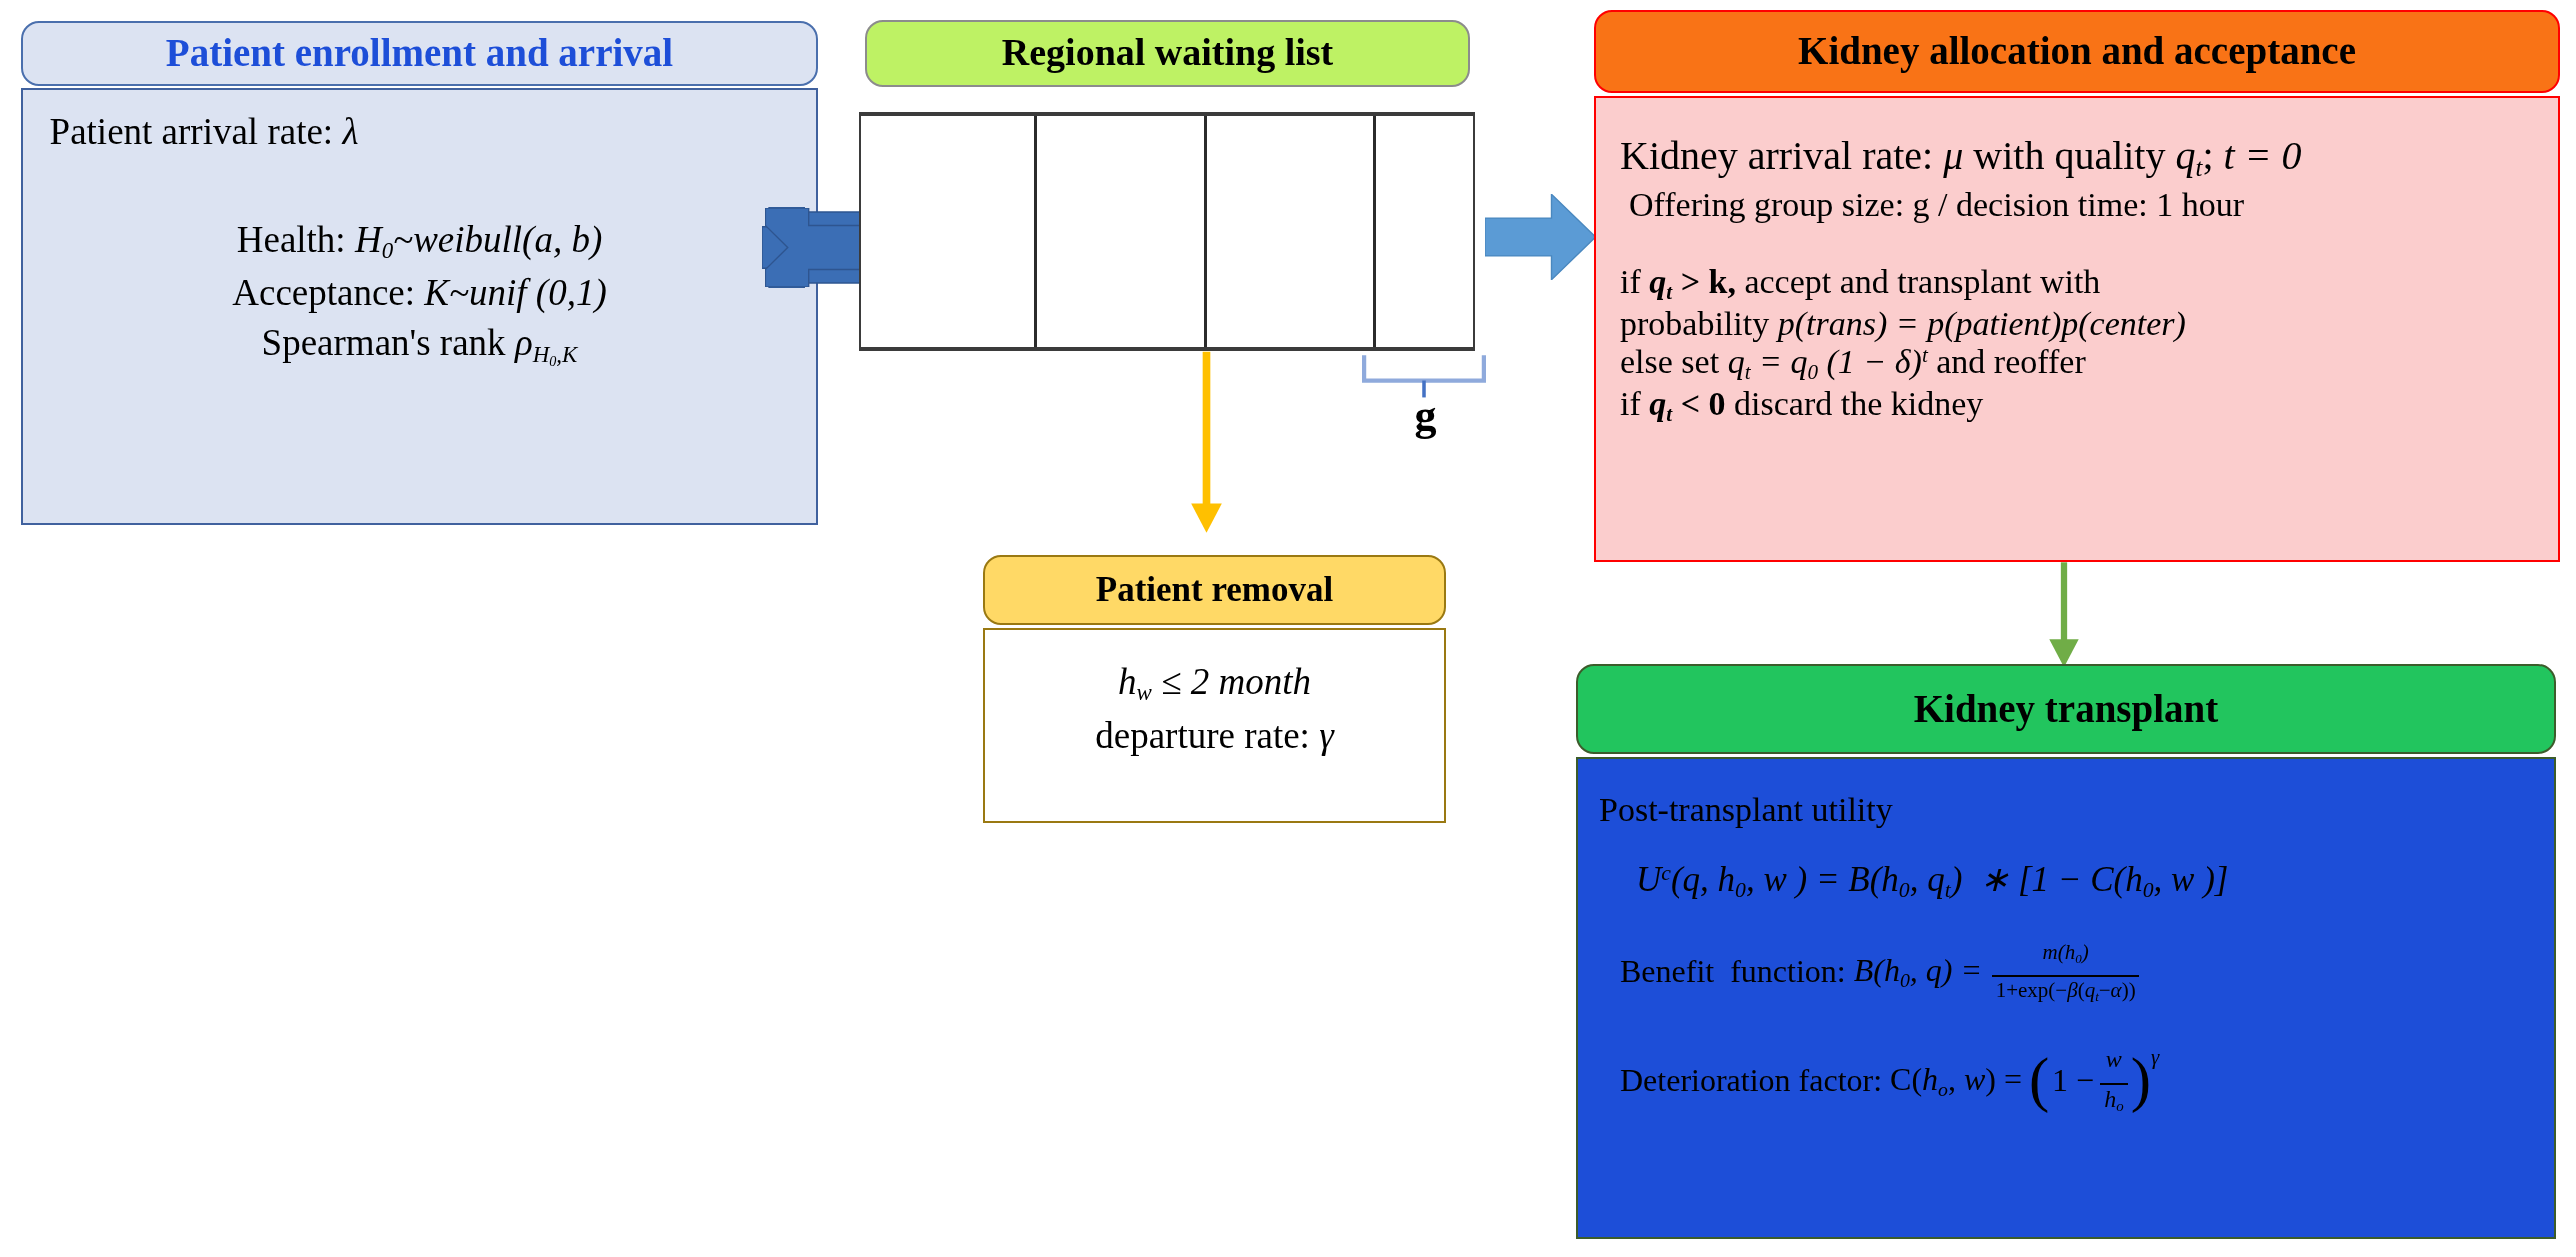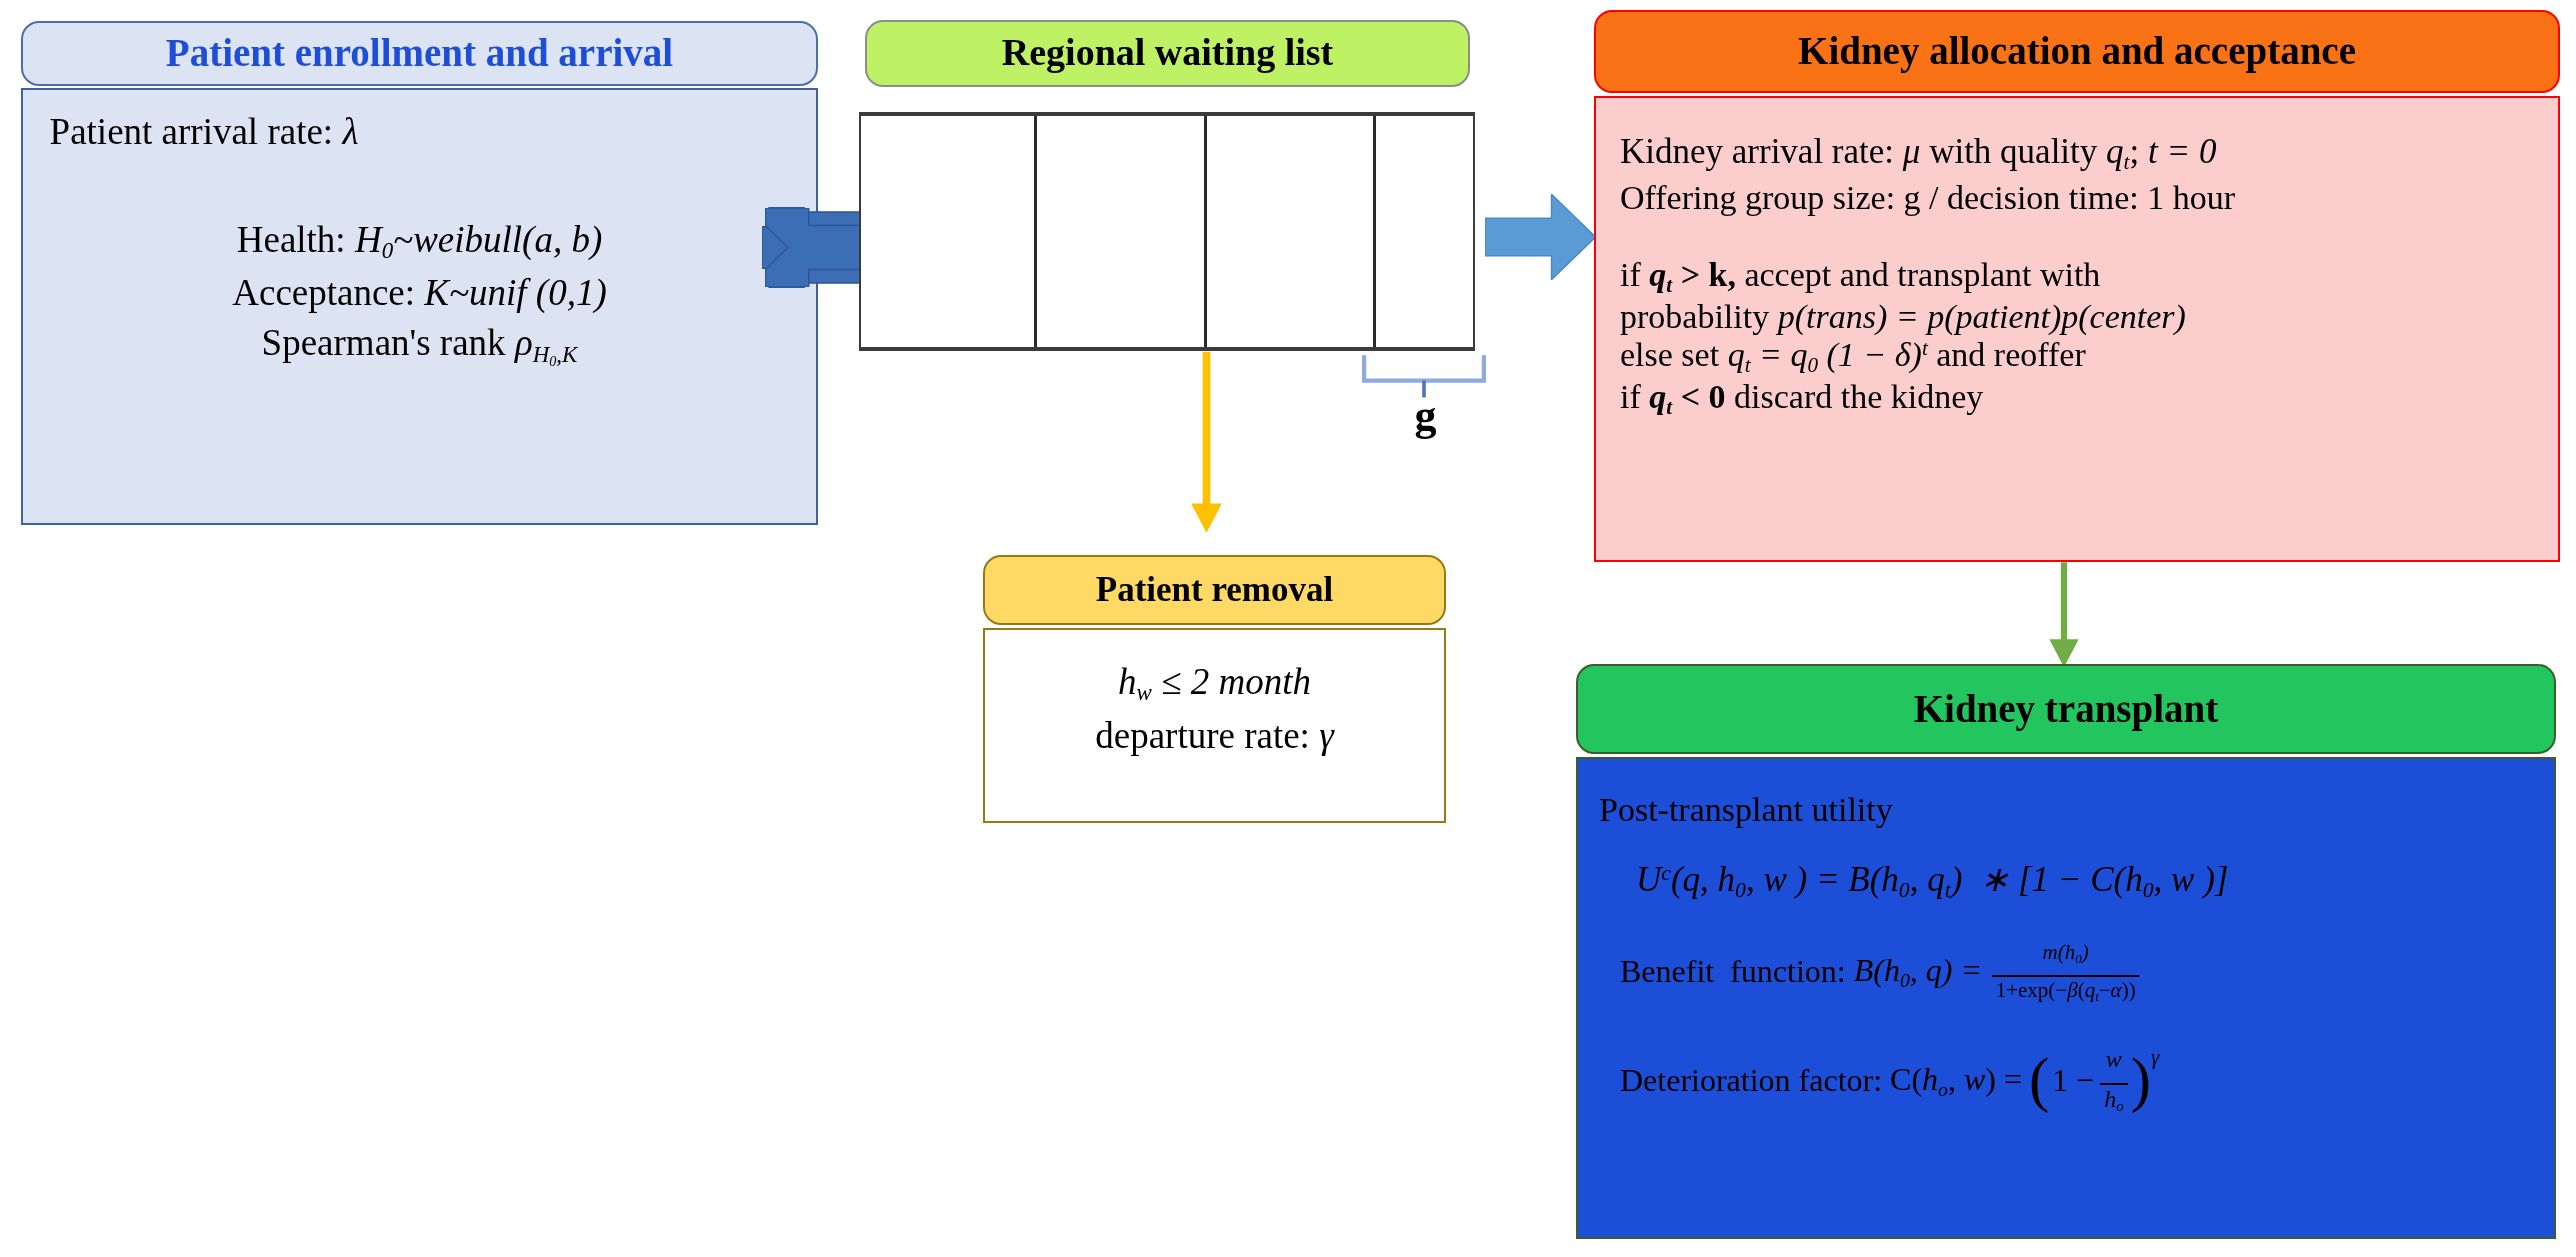--- a/index.html
+++ b/index.html
@@ -116,25 +116,25 @@
       <div style="font-size:37px;margin-top:8px;">
         <span class="txt">departure rate: </span><i class="v">γ</i>
       </div>
     </div>
   </div>
 
   <div class="pbox pink" style="left:1594px;top:9.8px;width:966px;height:552px;">
     <div class="phead" style="height:83px;font-size:39px;">Kidney allocation and acceptance</div>
     <div class="pbody" style="top:86px;height:466px;padding:34px 0 0 24px;">
 
-      <div style="font-size:35px;">
+      <div style="font-size:40px;">
         <span class="txt">Kidney arrival rate: </span><i class="v">μ</i><span class="txt"> with quality </span><i class="v">q<sub>t</sub></i><span class="txt">; </span><i class="v">t = 0</i>
       </div>
 
-      <div style="font-size:34px;margin-top:4.2px;">Offering group size: g / decision time: 1 hour</div>
+      <div style="font-size:34px;margin-top:4.2px;margin-left:9px;">Offering group size: g / decision time: 1 hour</div>
 
       <div style="height:39px;"></div>
 
       <div style="font-size:34px;">
         <span class="txt">if </span><b><i class="v">q<sub>t</sub></i></b><b> &gt; </b><b>k,</b><span class="txt"> accept and transplant with</span>
       </div>
 
       <div style="font-size:34px;">
         <span class="txt">probability </span><i class="v">p(trans) = p(patient)p(center)</i>
       </div>

